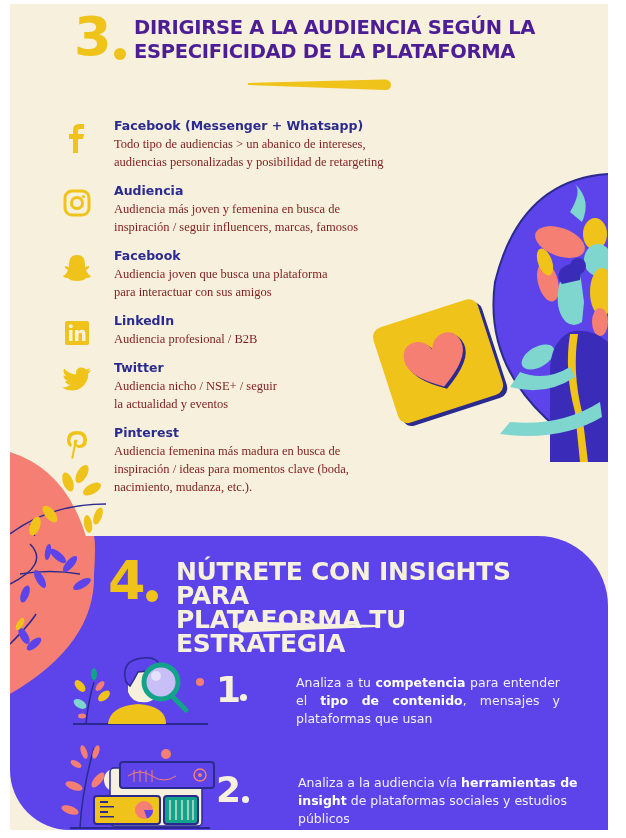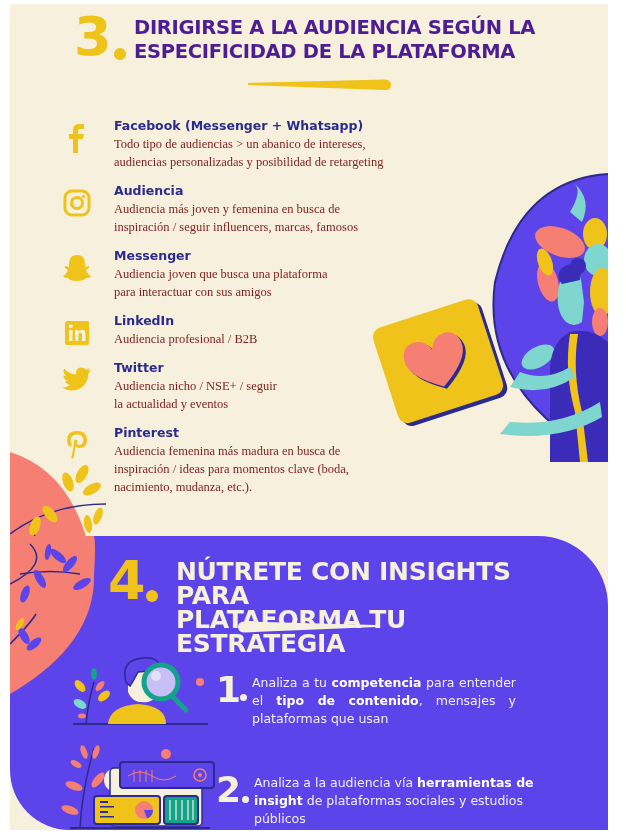--- a/index.html
+++ b/index.html
@@ -81,20 +81,21 @@
     font-family: "DejaVu Sans", sans-serif; font-weight: bold;
     font-size: 36px; line-height: 36px; color: #f6f0dd;
   }
   .insight .num-dot {
     position: absolute; width: 7px; height: 7px; border-radius: 50%; background: #f6f0dd;
   }
   .insight .text {
     position: absolute;
     font-family: "DejaVu Sans", sans-serif; font-size: 12.5px; line-height: 18px;
     color: #f3eefe;
+    margin-left: 44px;
   }
   .insight .text b { font-weight: bold; color: #ffffff; }
 
   .insight-1 { left: 206px; top: 668px; }
   .insight-1 .text { left: 36px; top: 2px; width: 264px; text-align: justify; }
   .insight-1 .num-dot { left: 24px; top: 22px; }
 
   .insight-2 { left: 206px; top: 768px; }
   .insight-2 .text { left: 38px; top: 2px; width: 290px; }
   .insight-2 .num-dot { left: 26px; top: 24px; }
@@ -171,21 +172,21 @@
       <div class="desc">Audiencia más joven y femenina en busca de</div>
       <div class="desc">inspiración / seguir influencers, marcas, famosos</div>
     </div>
 
     <div class="platform">
       <span class="icon">
         <svg width="30" height="28" viewBox="0 0 30 28">
             <path d="M15 1 Q23 1 23 10 V13 L27 12 Q28 14 24 16 Q26 21 29 22 Q28 24 24 24 Q22 27 15 27 Q8 27 6 24 Q2 24 1 22 Q4 21 6 16 Q2 14 3 12 L7 13 V10 Q7 1 15 1 Z" fill="#efc31a"></path>
           </svg>
       </span>
-      <div class="name">Messenger</div>
+      <div class="name">Facebook</div>
       <div class="desc">Audiencia joven que busca una plataforma</div>
       <div class="desc">para interactuar con sus amigos</div>
     </div>
 
     <div class="platform">
       <span class="icon">
         <svg width="24" height="24" viewBox="0 0 24 24">
             <rect x="0" y="0" width="24" height="24" rx="2" fill="#efc31a"></rect>
             <rect x="4" y="9" width="3.5" height="11" fill="#f6f0dd"></rect>
             <circle cx="5.8" cy="5.3" r="2" fill="#f6f0dd"></circle>

